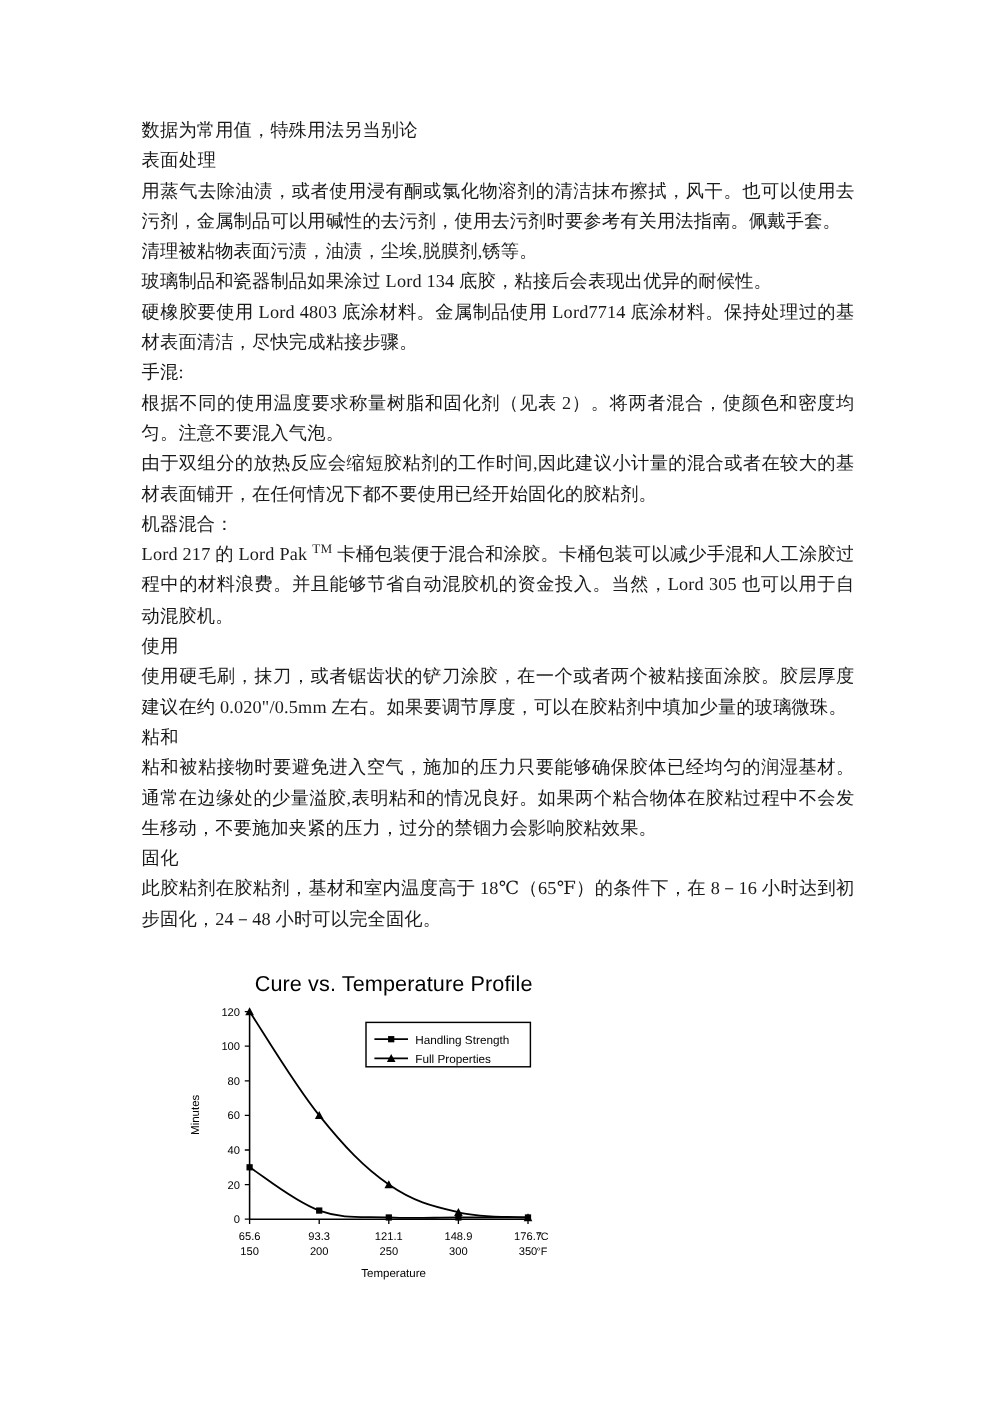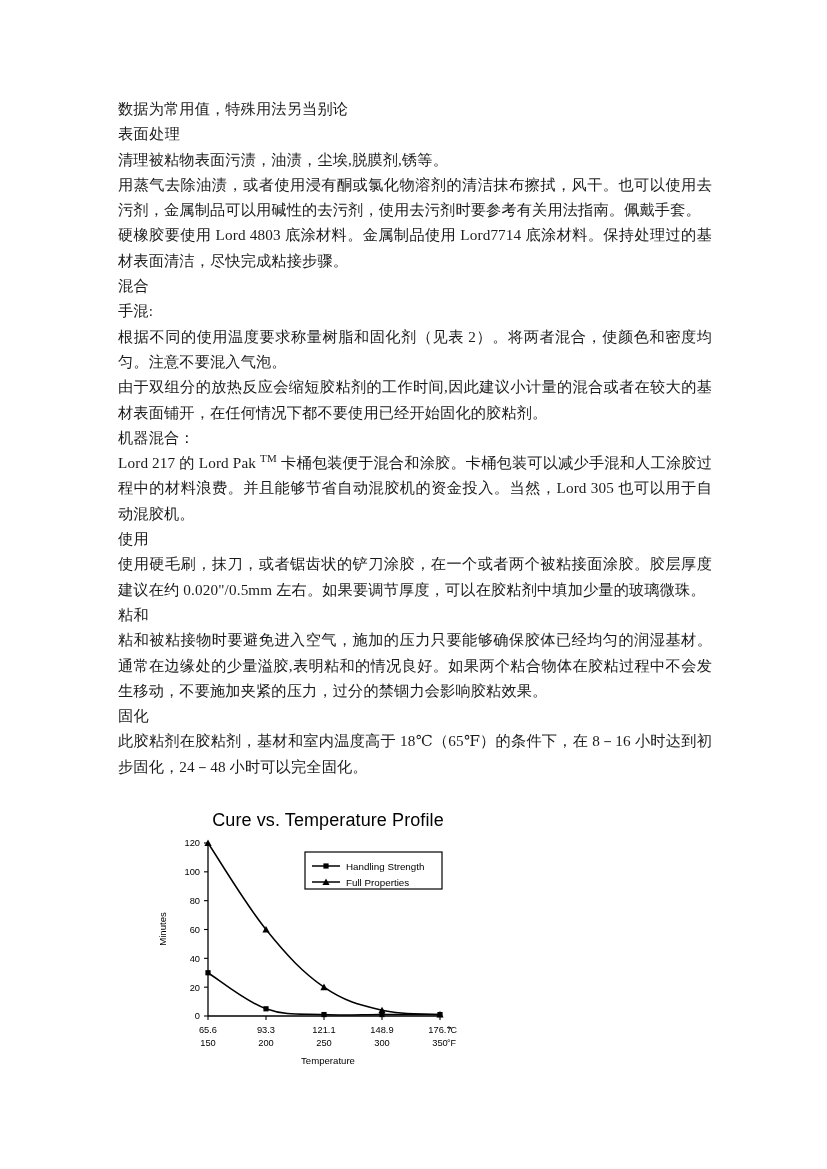--- a/index.html
+++ b/index.html
@@ -110,25 +110,25 @@
 </head>
 <body>
 
 <div class="page">
 
   <div class="content">
 
     <p class="para nojust">数据为常用值，特殊用法另当别论</p>
 
     <p class="heading">表面处理</p>
+    <p class="para">用蒸气去除油渍，或者使用浸有酮或氯化物溶剂的清洁抹布擦拭，风干。也可以使用去污剂，金属制品可以用碱性的去污剂，使用去污剂时要参考有关用法指南。佩戴手套。</p>
     <p class="para nojust">清理被粘物表面污渍，油渍，尘埃,脱膜剂,锈等。</p>
-    <p class="para">用蒸气去除油渍，或者使用浸有酮或氯化物溶剂的清洁抹布擦拭，风干。也可以使用去污剂，金属制品可以用碱性的去污剂，使用去污剂时要参考有关用法指南。佩戴手套。</p>
+    <p class="para nojust">玻璃制品和瓷器制品如果涂过 Lord 134 底胶，粘接后会表现出优异的耐候性。</p>
     <p class="para">硬橡胶要使用 Lord 4803 底涂材料。金属制品使用 Lord7714 底涂材料。保持处理过的基材表面清洁，尽快完成粘接步骤。</p>
 
-    <p class="heading">混合</p>
     <p class="para nojust">手混:</p>
     <p class="para">根据不同的使用温度要求称量树脂和固化剂（见表 2）。将两者混合，使颜色和密度均匀。注意不要混入气泡。</p>
     <p class="para">由于双组分的放热反应会缩短胶粘剂的工作时间,因此建议小计量的混合或者在较大的基材表面铺开，在任何情况下都不要使用已经开始固化的胶粘剂。</p>
     <p class="para nojust">机器混合：</p>
     <p class="para"><span>Lord 217 的 Lord Pak </span><sup class="tm">TM</sup><span> 卡桶包装便于混合和涂胶。卡桶包装可以减少手混和人工涂胶过程中的材料浪费。并且能够节省自动混胶机的资金投入。当然，Lord 305 也可以用于自动混胶机。</span></p>
 
     <p class="heading">使用</p>
     <p class="para">使用硬毛刷，抹刀，或者锯齿状的铲刀涂胶，在一个或者两个被粘接面涂胶。胶层厚度建议在约 0.020"/0.5mm 左右。如果要调节厚度，可以在胶粘剂中填加少量的玻璃微珠。</p>
 
     <p class="heading">粘和</p>

